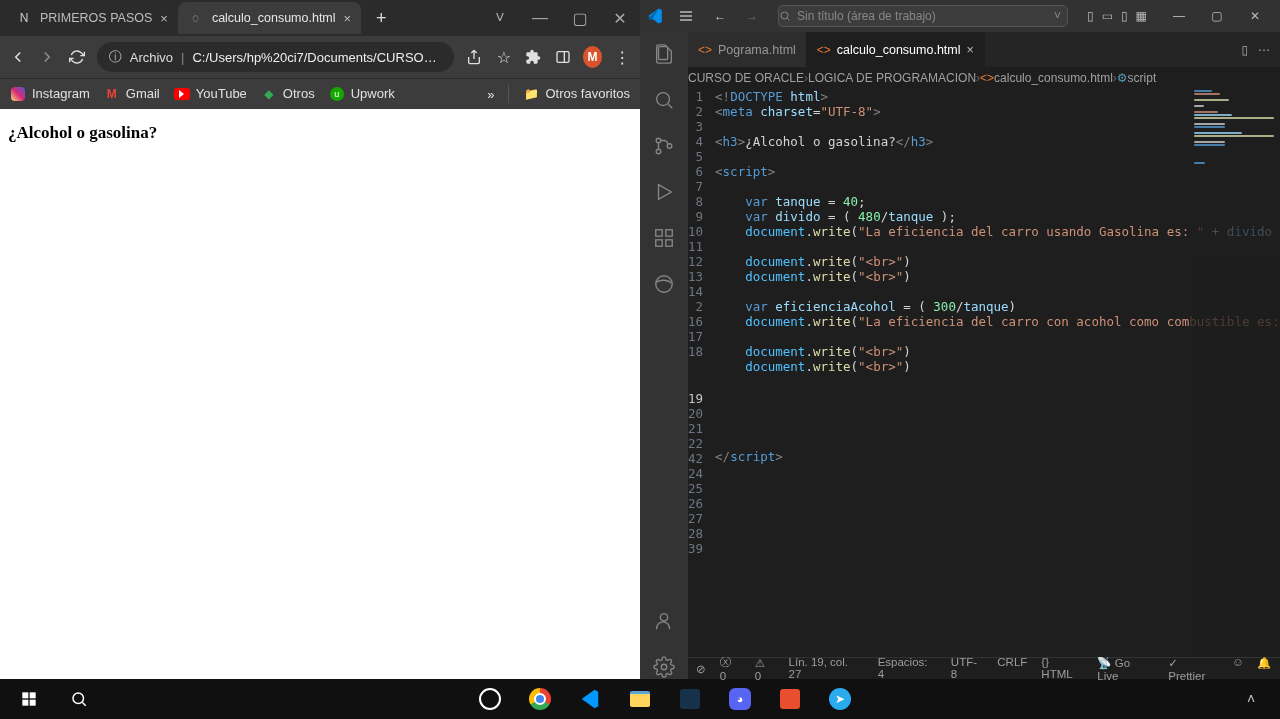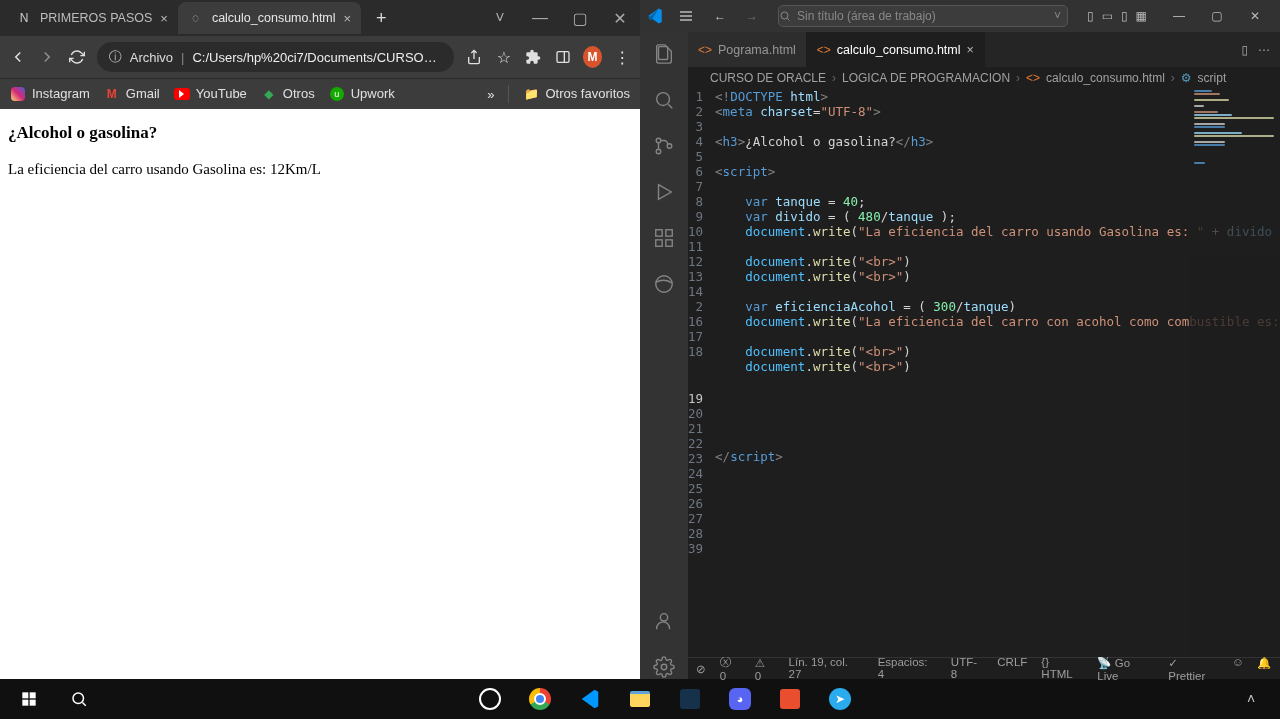--- a/index.html
+++ b/index.html
@@ -56,21 +56,21 @@
 .act-icn { width: 24px; height: 24px; display: flex; align-items: center; justify-content: center; font-size: 18px; }
 .act-spacer { flex: 1; }
 .editor-area { flex: 1; display: flex; flex-direction: column; min-width: 0; position: relative; }
 .etabs-row { display: flex; align-items: center; background: #252526; height: 35px; }
 .etabs { display: flex; height: 35px; }
 .etab { display: flex; align-items: center; gap: 6px; padding: 0 10px; color: #969696; font-size: 12.5px; border-right: 1px solid #1e1e1e; background: #2d2d2d; }
 .etab.active { background: #1e1e1e; color: #fff; }
 .etab .eicon { color: #e37933; font-size: 12px; }
 .etab .eclose { color: #bbb; }
 .etab-actions { margin-left: auto; display: flex; gap: 10px; padding-right: 10px; color: #aaa; }
-.crumbs { display: flex; align-items: center; gap: 6px; padding: 4px 22px; font-size: 12px; color: #a0a0a0; background: #1e1e1e; flex-wrap: nowrap; white-space: nowrap; }
+.crumbs { display: flex; align-items: center; padding: 4px 0; font-size: 12px; color: #a0a0a0; background: #1e1e1e; flex-wrap: nowrap; white-space: nowrap; }
 .crumbs .sep { color: #666; }
 .crumbs .fi { color: #e37933; }
 .crumbs .si { color: #519aba; }
 .code { flex: 1; display: flex; font-family: Consolas, monospace; font-size: 12.5px; line-height: 15px; background: #1e1e1e; overflow: hidden; position: relative; }
 .gutter { width: 40px; text-align: right; padding-right: 12px; color: #6e7681; user-select: none; }
 .gutter .ln { height: 15px; }
 .gutter .ln.cur { color: #c6c6c6; margin-top: 32px; }
 .codetxt { flex: 1; white-space: pre; color: #d4d4d4; }
 .codetxt .row { height: 15px; }
 .t-doctype { color: #569cd6; }
@@ -211,21 +211,20 @@
         <div style="width:1px;height:18px;background:#555"></div>
         <div class="bm">
             <span class="bicn folder">📁</span>
             <span>Otros favoritos</span>
           </div>
       </div>
     </div>
 
     <div class="chrome-content">
       <h3>¿Alcohol o gasolina?</h3>
-      <p>La eficiencia del carro usando Gasolina es: 12Km/L</p>
     </div>
   </div>
 
   <div class="vscode">
     <div class="vs-title">
       <span class="vs-logo">
         <svg width="18" height="18" viewBox="0 0 24 24" fill="#0098ff">
             <path d="M17 2l-14 10 14 10 4-2V4z" opacity=".9"></path>
             <path d="M17 2L7 18l-4-3 14-13z" fill="#0065a9"></path>
           </svg>
@@ -364,21 +363,21 @@
               <div class="ln">13</div>
               <div class="ln">14</div>
               <div class="ln">2</div>
               <div class="ln">16</div>
               <div class="ln">17</div>
               <div class="ln">18</div>
               <div class="ln cur">19</div>
               <div class="ln">20</div>
               <div class="ln">21</div>
               <div class="ln">22</div>
-              <div class="ln">23</div>
+              <div class="ln">42</div>
               <div class="ln">24</div>
               <div class="ln">25</div>
               <div class="ln">26</div>
               <div class="ln">27</div>
               <div class="ln">28</div>
               <div class="ln">39</div>
             </div>
           <div class="codetxt" id="codetxt"><div class="row"><span class="t-brk">&lt;!</span><span class="t-doctype">DOCTYPE</span> <span class="t-attr">html</span><span class="t-brk">&gt;</span></div><div class="row"><span class="t-brk">&lt;</span><span class="t-tag">meta</span> <span class="t-attr">charset</span>=<span class="t-str">"UTF-8"</span><span class="t-brk">&gt;</span></div><div class="row"></div><div class="row"><span class="t-brk">&lt;</span><span class="t-tag">h3</span><span class="t-brk">&gt;</span><span class="t-txt">¿Alcohol o gasolina?</span><span class="t-brk">&lt;/</span><span class="t-tag">h3</span><span class="t-brk">&gt;</span></div><div class="row"></div><div class="row"><span class="t-brk">&lt;</span><span class="t-tag">script</span><span class="t-brk">&gt;</span></div><div class="row"></div><div class="row">    <span class="t-kw">var</span> <span class="t-var">tanque</span> = <span class="t-num">40</span>;</div><div class="row">    <span class="t-kw">var</span> <span class="t-var">divido</span> = ( <span class="t-num">480</span>/<span class="t-var">tanque</span> );</div><div class="row">    <span class="t-obj">document</span>.<span class="t-fn">write</span>(<span class="t-str">"La eficiencia del carro usando Gasolina es: "</span> + <span class="t-var">divido</span> + </div><div class="row"></div><div class="row">    <span class="t-obj">document</span>.<span class="t-fn">write</span>(<span class="t-str">"&lt;br&gt;"</span>)</div><div class="row">    <span class="t-obj">document</span>.<span class="t-fn">write</span>(<span class="t-str">"&lt;br&gt;"</span>)</div><div class="row"></div><div class="row">    <span class="t-kw">var</span> <span class="t-var">eficienciaAcohol</span> = ( <span class="t-num">300</span>/<span class="t-var">tanque</span>)</div><div class="row">    <span class="t-obj">document</span>.<span class="t-fn">write</span>(<span class="t-str">"La eficiencia del carro con acohol como combustible es: "</span>          </div><div class="row"></div><div class="row">    <span class="t-obj">document</span>.<span class="t-fn">write</span>(<span class="t-str">"&lt;br&gt;"</span>)</div><div class="row">    <span class="t-obj">document</span>.<span class="t-fn">write</span>(<span class="t-str">"&lt;br&gt;"</span>)</div><div class="row"></div><div class="row"></div><div class="row"></div><div class="row"></div><div class="row"></div><div class="row"><span class="t-brk">&lt;/</span><span class="t-tag">script</span><span class="t-brk">&gt;</span></div><div class="row"></div><div class="row"></div><div class="row"></div><div class="row"></div></div>
           <div class="minimap" id="minimap">
               <div class="mm-line" style="width:18px;background:#569cd6"></div>

